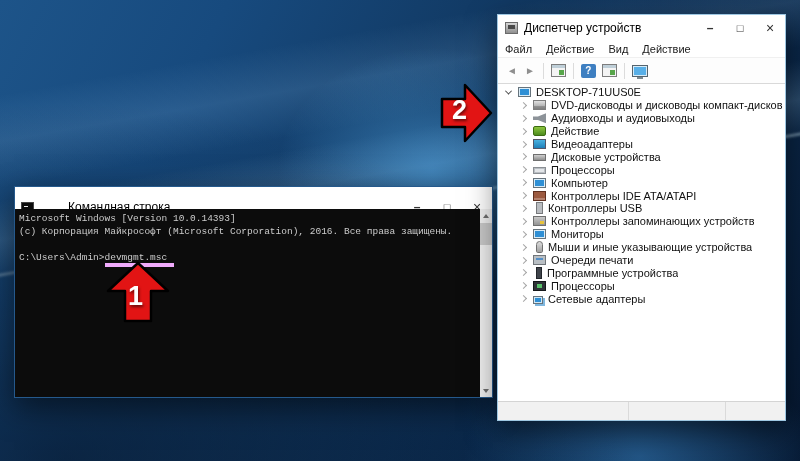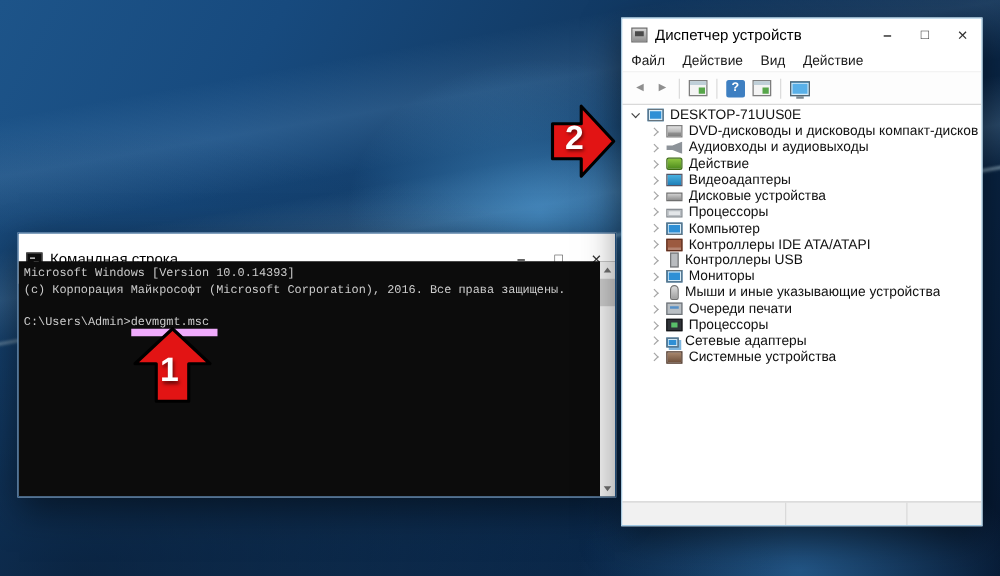--- a/index.html
+++ b/index.html
@@ -28,29 +28,29 @@
   .title-text { font-size:12px; color:#000000; white-space:nowrap; }
   .controls { margin-left:auto; display:flex; height:100%; }
   .ctl { width:30px; display:flex; align-items:center; justify-content:center;
          color:#333; font-size:12px; cursor:default; }
   .ctl-min::after { content:"–"; font-weight:bold; }
   .ctl-max::after { content:"□"; font-size:11px; }
   .ctl-close::after { content:"×"; font-size:14px; }
 
   
   .cmd-win { left:14px; top:186px; width:479px; height:212px; border:1px solid #25598c; }
-  .cmd-win .titlebar { height:40px; padding-left:6px; }
+  .cmd-win .titlebar { height:40px; padding-left:6px;gap:28px; }
   .cmd-ico { width:13px; height:11px; background:#0c0c0c; border:1px solid #444;
              margin-right:6px; position:relative; flex:none; }
   .cmd-ico::after { content:""; position:absolute; left:2px; top:3px; width:4px; height:1px;
              background:#e8e8e8; box-shadow:3px 3px 0 #e8e8e8; }
   .console { position:absolute; left:0; top:22px; right:0; bottom:0; background:#0c0c0c;
              font-family:"Liberation Mono","DejaVu Sans Mono",monospace; font-size:9.5px;
              line-height:13px; color:#cccccc; padding:3px 14px 0 4px; white-space:pre; }
-  .cmd-underline { border-bottom:6px solid #f0abfc; padding-right:7px; }
+  .cmd-underline { border-bottom:4px solid #f0abfc; padding-right:7px; }
   .cscroll { position:absolute; top:22px; right:0; bottom:0; width:12px; background:#f0f0f0; }
   .sb-btn { position:absolute; left:0; width:12px; height:13px; display:flex;
             align-items:center; justify-content:center; }
   .sb-up { top:0; } .sb-down { bottom:0; }
   .tri-up { width:0; height:0; border-left:3px solid transparent; border-right:3px solid transparent;
             border-bottom:4px solid #6f6f6f; }
   .tri-down { width:0; height:0; border-left:3px solid transparent; border-right:3px solid transparent;
             border-top:4px solid #6f6f6f; }
   .sb-thumb { position:absolute; left:0; top:14px; width:12px; height:22px; background:#c9c9c9; }
 
@@ -246,47 +246,52 @@
       <span class="dev-icon ic-ide"></span>
       <span class="tlabel">Контроллеры IDE ATA/ATAPI</span>
     </div>
     <div class="trow trow-item">
       <span class="chev"></span>
       <span class="dev-icon ic-usb"></span>
       <span class="tlabel">Контроллеры USB</span>
     </div>
     <div class="trow trow-item">
       <span class="chev"></span>
+      <span class="dev-icon ic-storage"></span>
+      <span class="tlabel">Контроллеры запоминающих устройств</span>
+    </div>
+    <div class="trow trow-item">
+      <span class="chev"></span>
       <span class="dev-icon ic-monitor"></span>
       <span class="tlabel">Мониторы</span>
     </div>
     <div class="trow trow-item">
       <span class="chev"></span>
       <span class="dev-icon ic-mouse"></span>
       <span class="tlabel">Мыши и иные указывающие устройства</span>
     </div>
     <div class="trow trow-item">
       <span class="chev"></span>
       <span class="dev-icon ic-printer"></span>
       <span class="tlabel">Очереди печати</span>
     </div>
     <div class="trow trow-item">
       <span class="chev"></span>
+      <span class="dev-icon ic-software"></span>
+      <span class="tlabel">Программные устройства</span>
+    </div>
+    <div class="trow trow-item">
+      <span class="chev"></span>
       <span class="dev-icon ic-cpu"></span>
       <span class="tlabel">Процессоры</span>
     </div>
     <div class="trow trow-item">
       <span class="chev"></span>
       <span class="dev-icon ic-network"></span>
       <span class="tlabel">Сетевые адаптеры</span>
-    </div>
-    <div class="trow trow-item">
-      <span class="chev"></span>
-      <span class="dev-icon ic-system"></span>
-      <span class="tlabel">Системные устройства</span>
     </div>
   </div>
 
   <div class="statusbar">
     <div class="status-cell sc1"></div>
     <div class="status-cell sc2"></div>
     <div class="status-cell sc3"></div>
   </div>
 </div>
 

